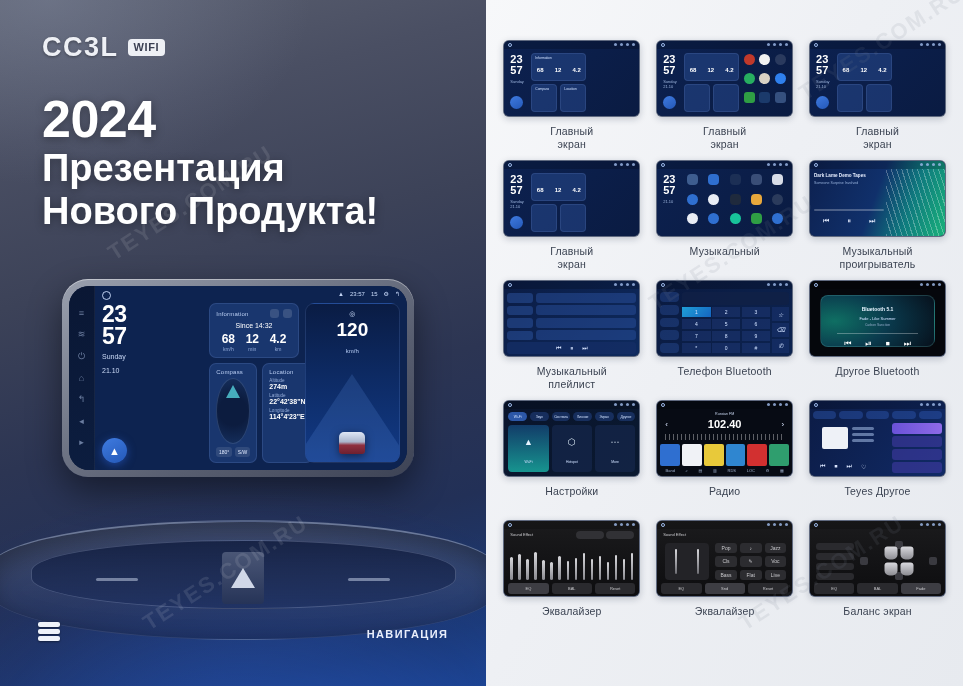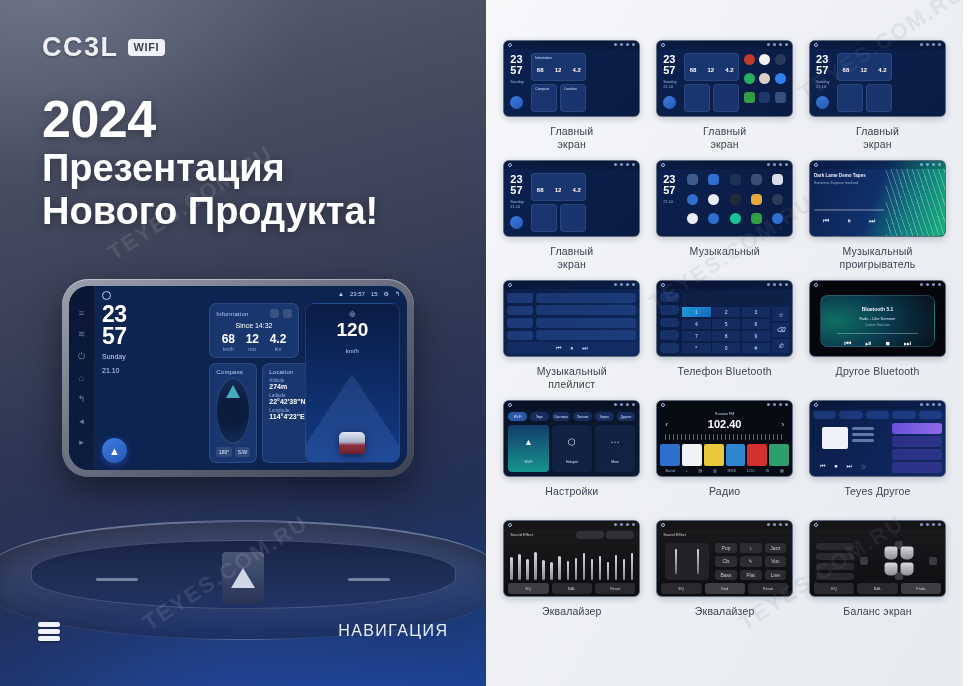--- a/index.html
+++ b/index.html
@@ -226,21 +226,21 @@
     position:absolute; left:0; width:22px; height:5px;
     background:#eef2fa; border-radius:2px;
     box-shadow:0 1px 2px rgba(0,0,0,.4);
   }
   .layers-icon span:nth-child(1){ top:0; }
   .layers-icon span:nth-child(2){ top:7px; }
   .layers-icon span:nth-child(3){ top:14px; }
 
   .nav-word{
     position:absolute; right:38px; bottom:46px; z-index:6;
-    color:#e9eefb; font-size:16px; font-weight:400; letter-spacing:1.4px;
+    color:#e9eefb; font-size:11px; font-weight:700; letter-spacing:1.4px;
   }
 
   
   .wm {
     position:absolute; color:rgba(255,255,255,.10);
     font-size:22px; font-weight:700; letter-spacing:2px;
     transform: rotate(-33deg); pointer-events:none; white-space:nowrap; z-index:5;
   }
   .wm.dark{ color:rgba(120,130,150,.13); }
 

